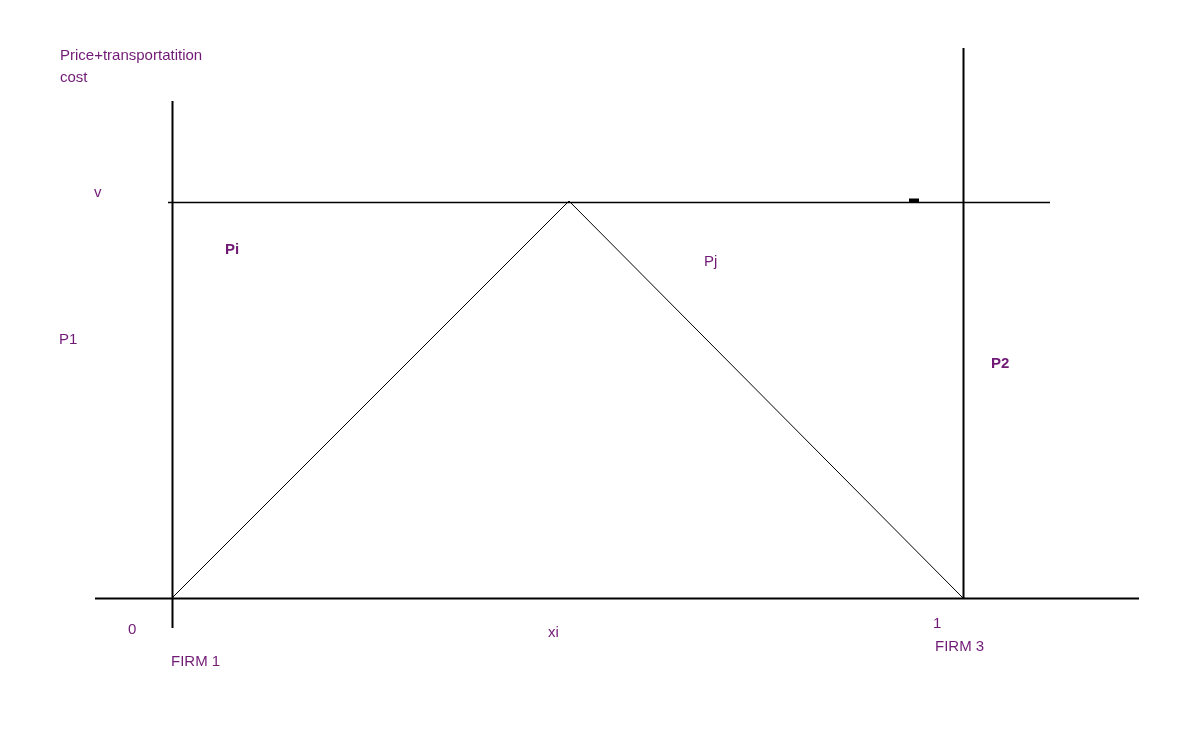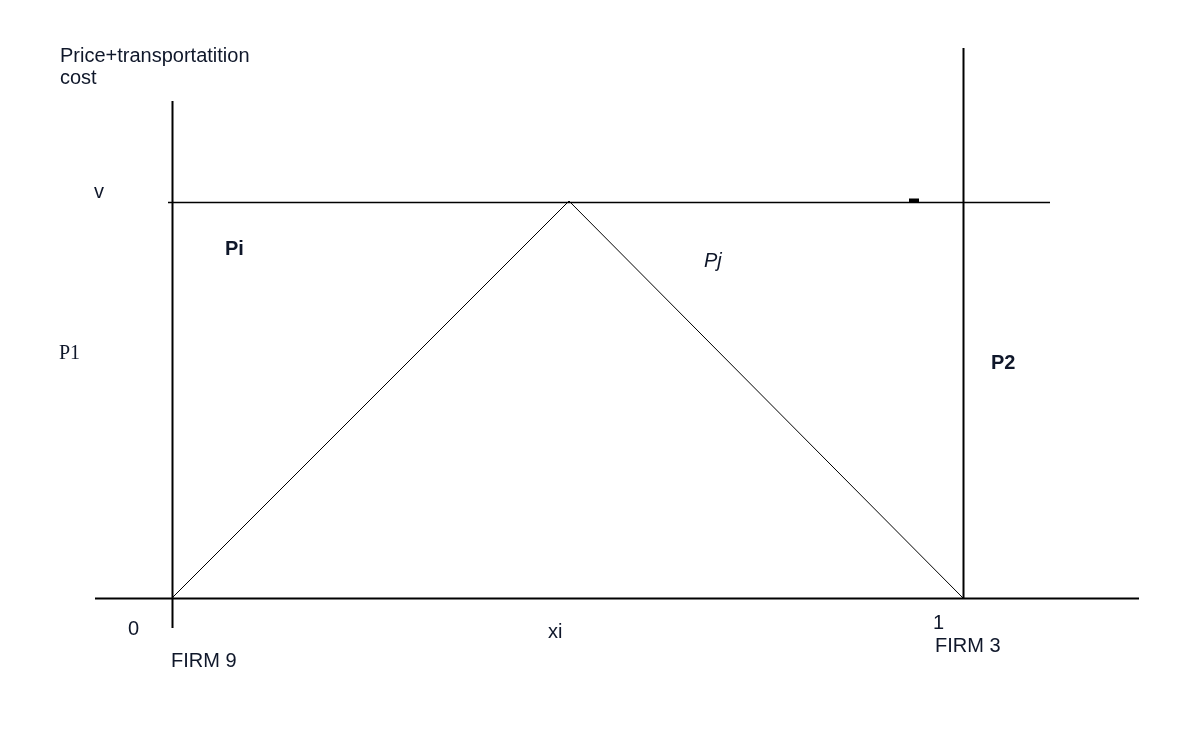--- a/index.html
+++ b/index.html
@@ -16,23 +16,23 @@
     color: #1c1c1c;
     overflow: hidden;
   }
   #diagram-svg {
     position: absolute;
     left: 0;
     top: 0;
   }
   .lbl {
     position: absolute;
-    font-size: 20px;
+    font-size: 15px;
     line-height: 19px;
-    color: #0f172a;
+    color: #701a75;
     white-space: pre;
   }
   .lbl.wrap {
     white-space: normal;
     width: 170px;
     line-height: 22px;
   }
 </style>
 </head>
 <body>
@@ -55,29 +55,29 @@
 
     <rect x="909" y="198.5" width="10" height="3.5" fill="#000000"></rect>
   </svg>
 
   <div class="lbl wrap" style="left:60px; top:44px;">Price+transportatition cost</div>
 
   <div class="lbl" style="left:94px; top:182px;">v</div>
 
   <div class="lbl" style="left:225px; top:239px;font-weight:bold;">Pi</div>
 
-  <div class="lbl" style="left:704px; top:251px;font-style:italic;">Pj</div>
+  <div class="lbl" style="left:704px; top:251px;">Pj</div>
 
-  <div class="lbl" style="left:59px; top:343px;font-family:Liberation Serif, serif;">P1</div>
+  <div class="lbl" style="left:59px; top:329px;">P1</div>
 
   <div class="lbl" style="left:991px; top:353px;font-weight:bold;">P2</div>
 
   <div class="lbl" style="left:128px; top:619px;">0</div>
 
   <div class="lbl" style="left:548px; top:622px;">xi</div>
 
   <div class="lbl" style="left:933px; top:613px;">1</div>
 
-  <div class="lbl" style="left:171px; top:651px;">FIRM 9</div>
+  <div class="lbl" style="left:171px; top:651px;">FIRM 1</div>
 
   <div class="lbl" style="left:935px; top:636px;">FIRM 3</div>
 
 </div>
 
 </body></html>

